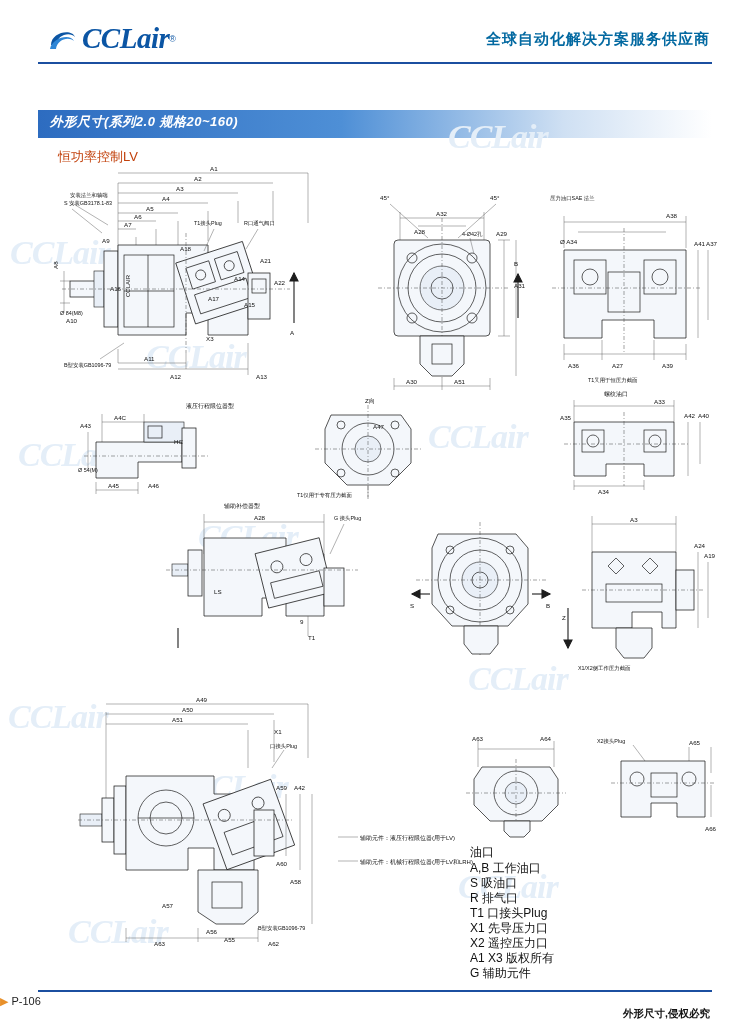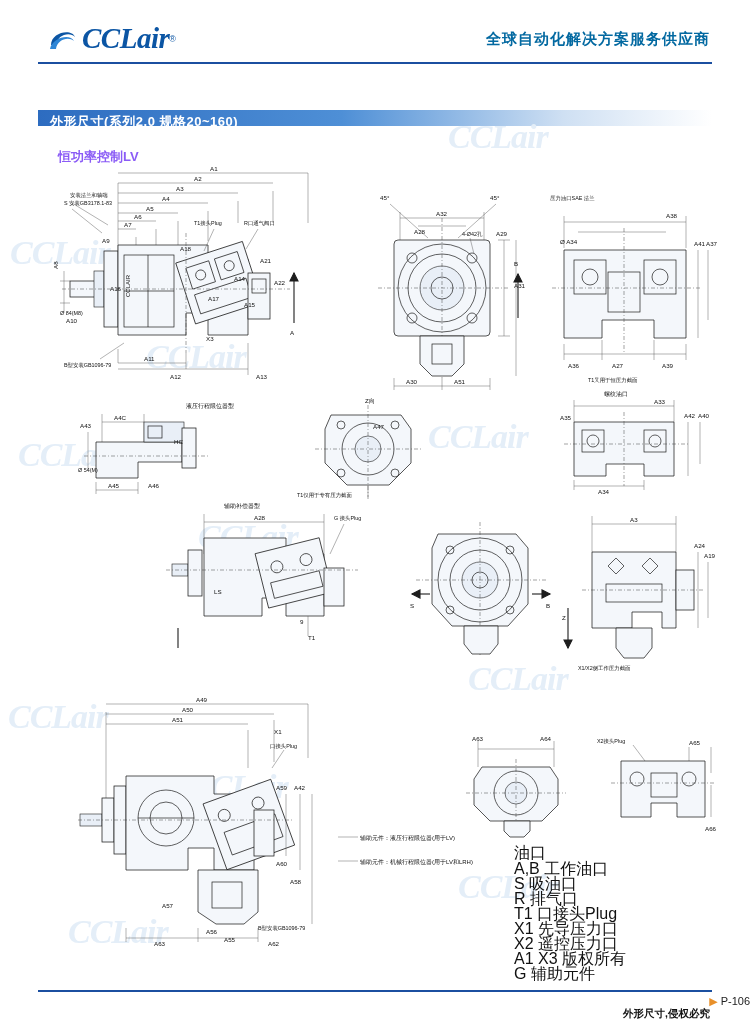--- a/index.html
+++ b/index.html
@@ -33,55 +33,56 @@
   .logo-reg{
     font-size:9px;vertical-align:super;color:#0b55a4;
     font-style:normal;font-family:"Liberation Sans",sans-serif;
   }
   .header-slogan{
     position:absolute;right:40px;top:30px;
     font-size:15px;font-weight:bold;color:#0369a1;letter-spacing:1px;
   }
   
   .title-bar{
-    position:absolute;left:38px;top:110px;width:674px;height:16px;
+    position:absolute;left:38px;top:110px;width:674px;height:28px;
     background:linear-gradient(to right,#2d6cc0 0%,#4e8fd6 45%,#cfe0f3 78%,#ffffff 100%);
+    font-style:italic;
   }
   .title-bar-text{
     position:absolute;left:12px;top:3px;
     font-size:13px;font-weight:bold;color:#ffffff;letter-spacing:0.5px;
   }
   .section-title{
     position:absolute;left:58px;top:148px;
-    font-size:13px;font-weight:bold;color:#8b5cf6;
+    font-size:13px;font-weight:normal;color:#c2410c;
   }
   
   .drawing-area{
     position:absolute;left:38px;top:168px;width:674px;height:790px;
   }
   .wm{
     position:absolute;
     font-family:"Liberation Serif",serif;
     font-weight:bold;font-style:italic;
     font-size:34px;color:#e4eef8;
     letter-spacing:-1px;
     user-select:none;pointer-events:none;
   }
   
   .legend{
     position:absolute;left:470px;top:845px;
-    font-size:16px;line-height:15px;color:#111;margin-left:44px;
+    font-size:12px;line-height:15px;color:#111;
   }
   .legend-title{font-weight:normal;margin-bottom:1px;}
   
   .footer-rule{
     position:absolute;left:38px;top:990px;width:674px;height:1.5px;background:#1b4fa0;
   }
   .page-num{
-    position:absolute;left:0;top:995px;width:750px;text-align:right;
+    position:absolute;left:0;top:995px;width:750px;text-align:left;
     font-size:11px;color:#222;
   }
   .page-arrow{color:#e8902a;font-size:11px;margin-right:3px;}
   .copyright{
     position:absolute;right:40px;top:1007px;
     font-size:10.5px;font-weight:bold;color:#111;
   }
   
   .fig{position:absolute;}
   svg{display:block;overflow:visible;}

